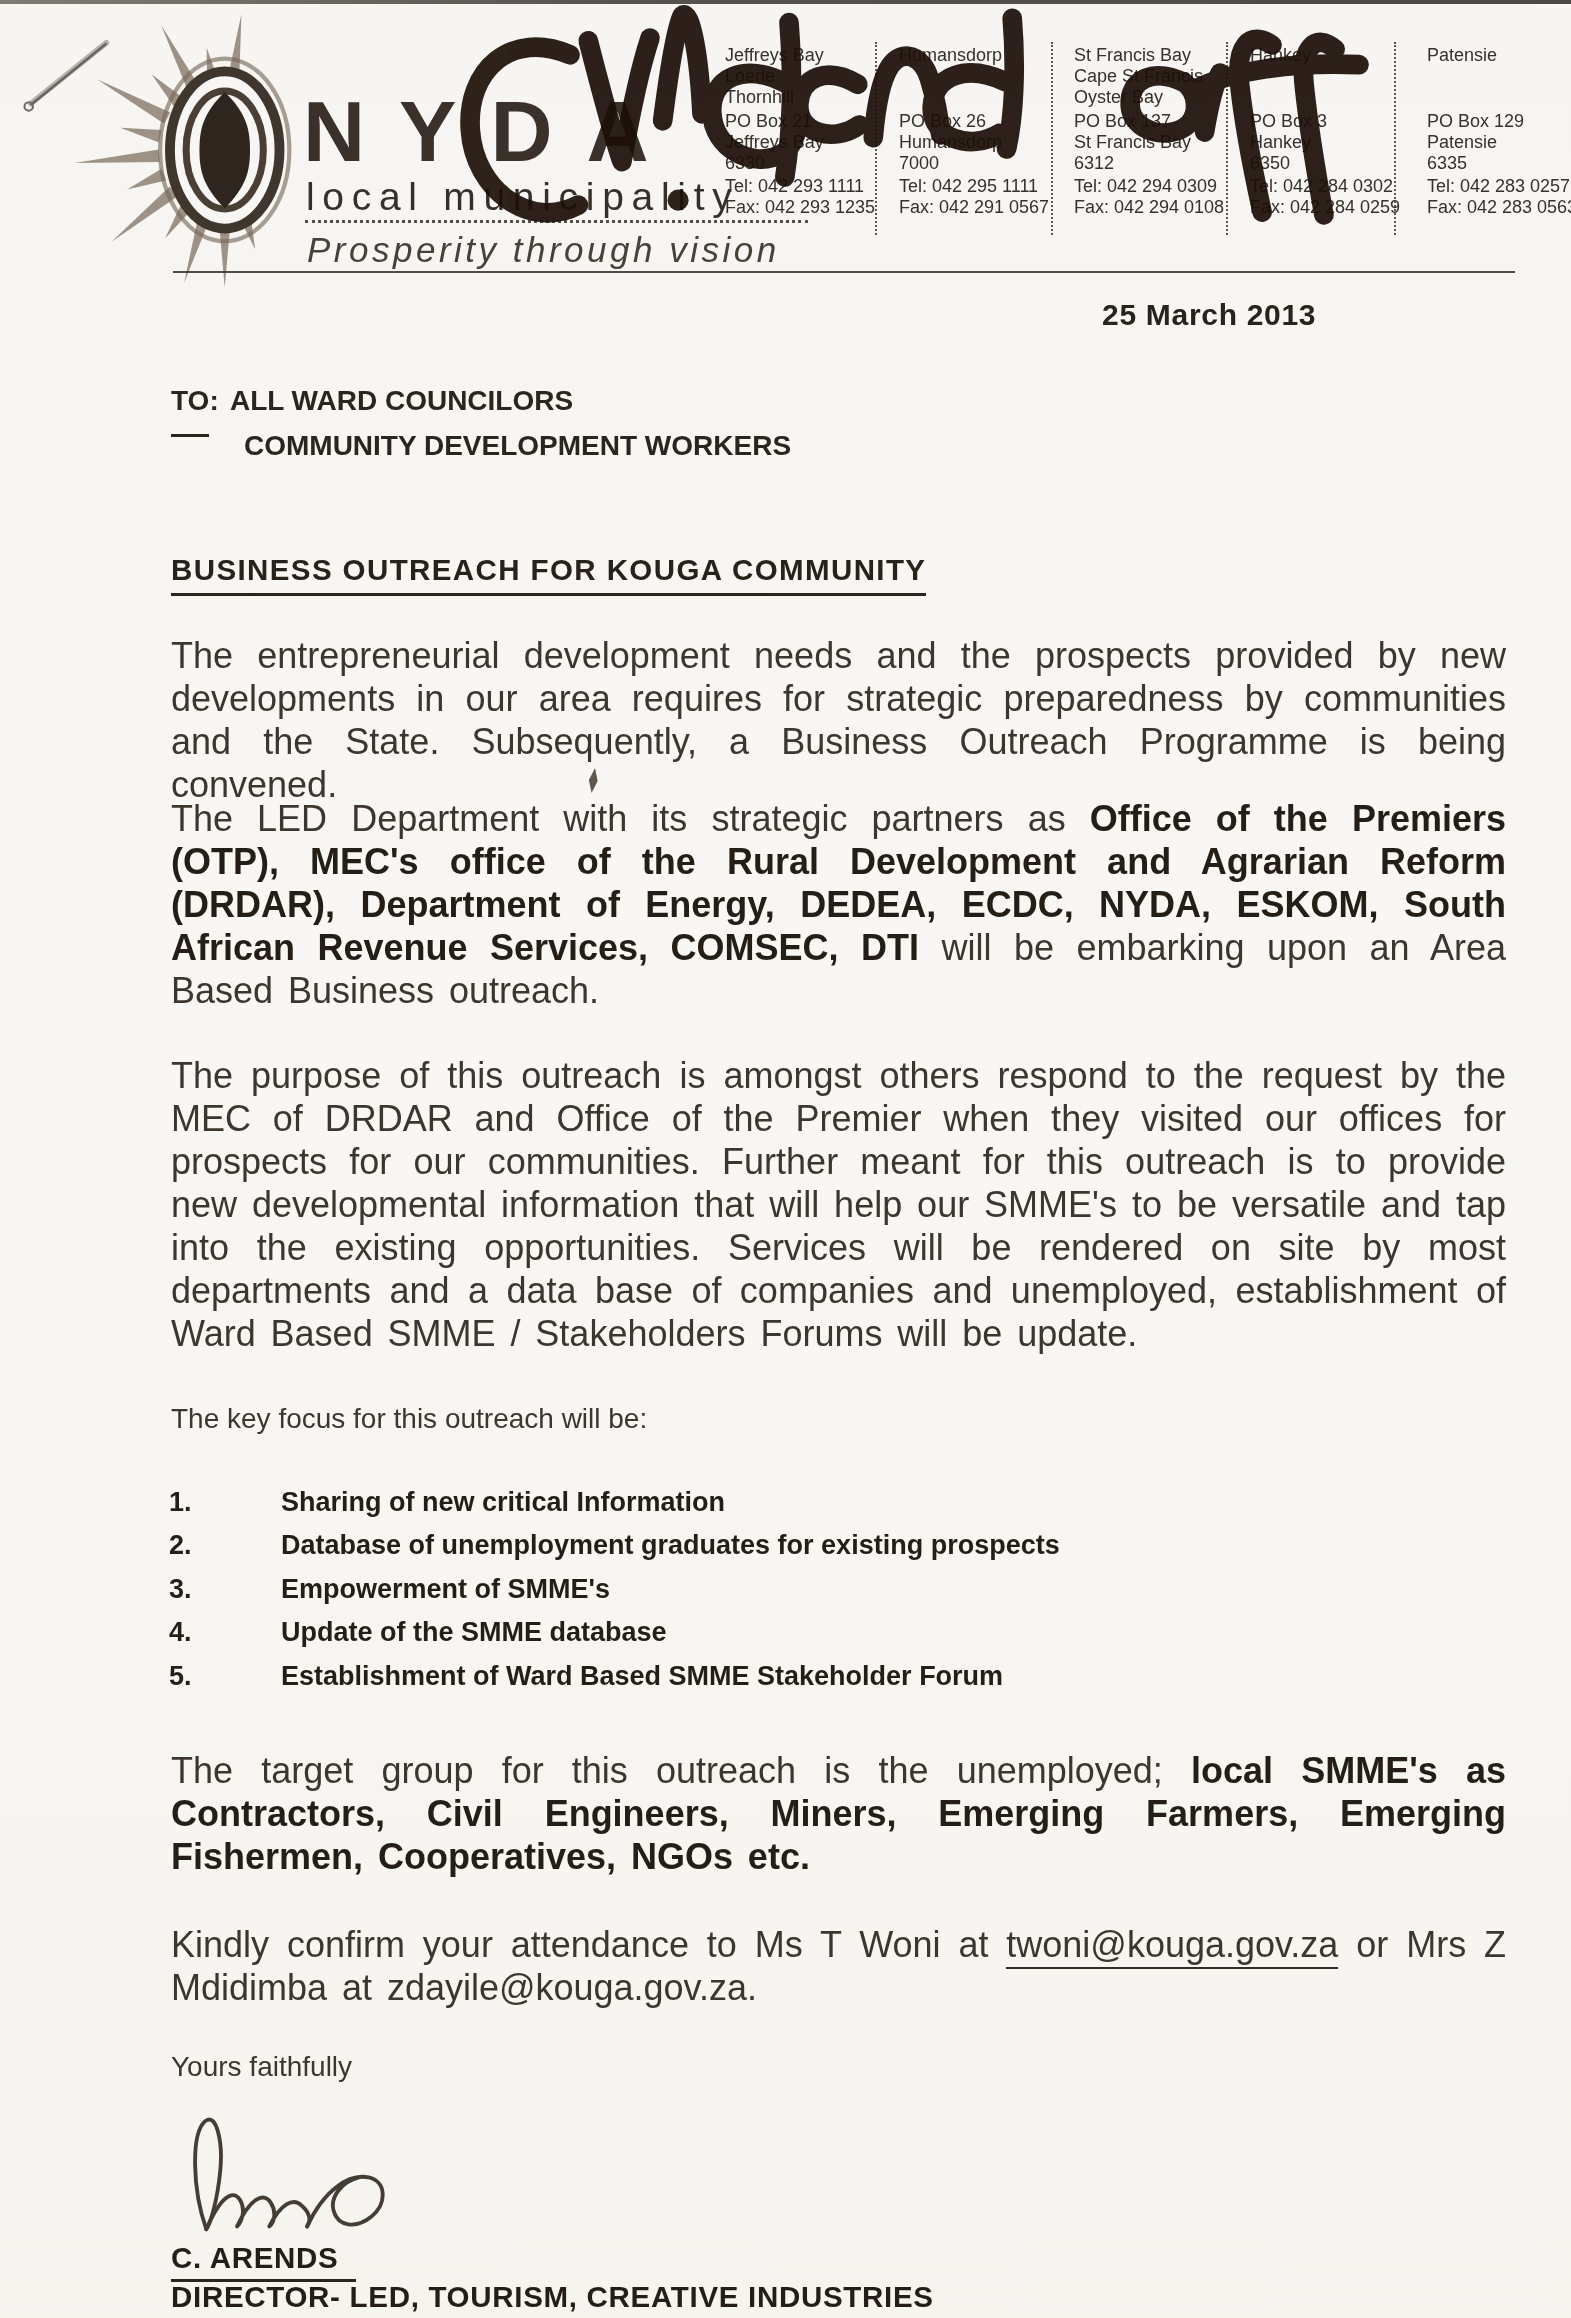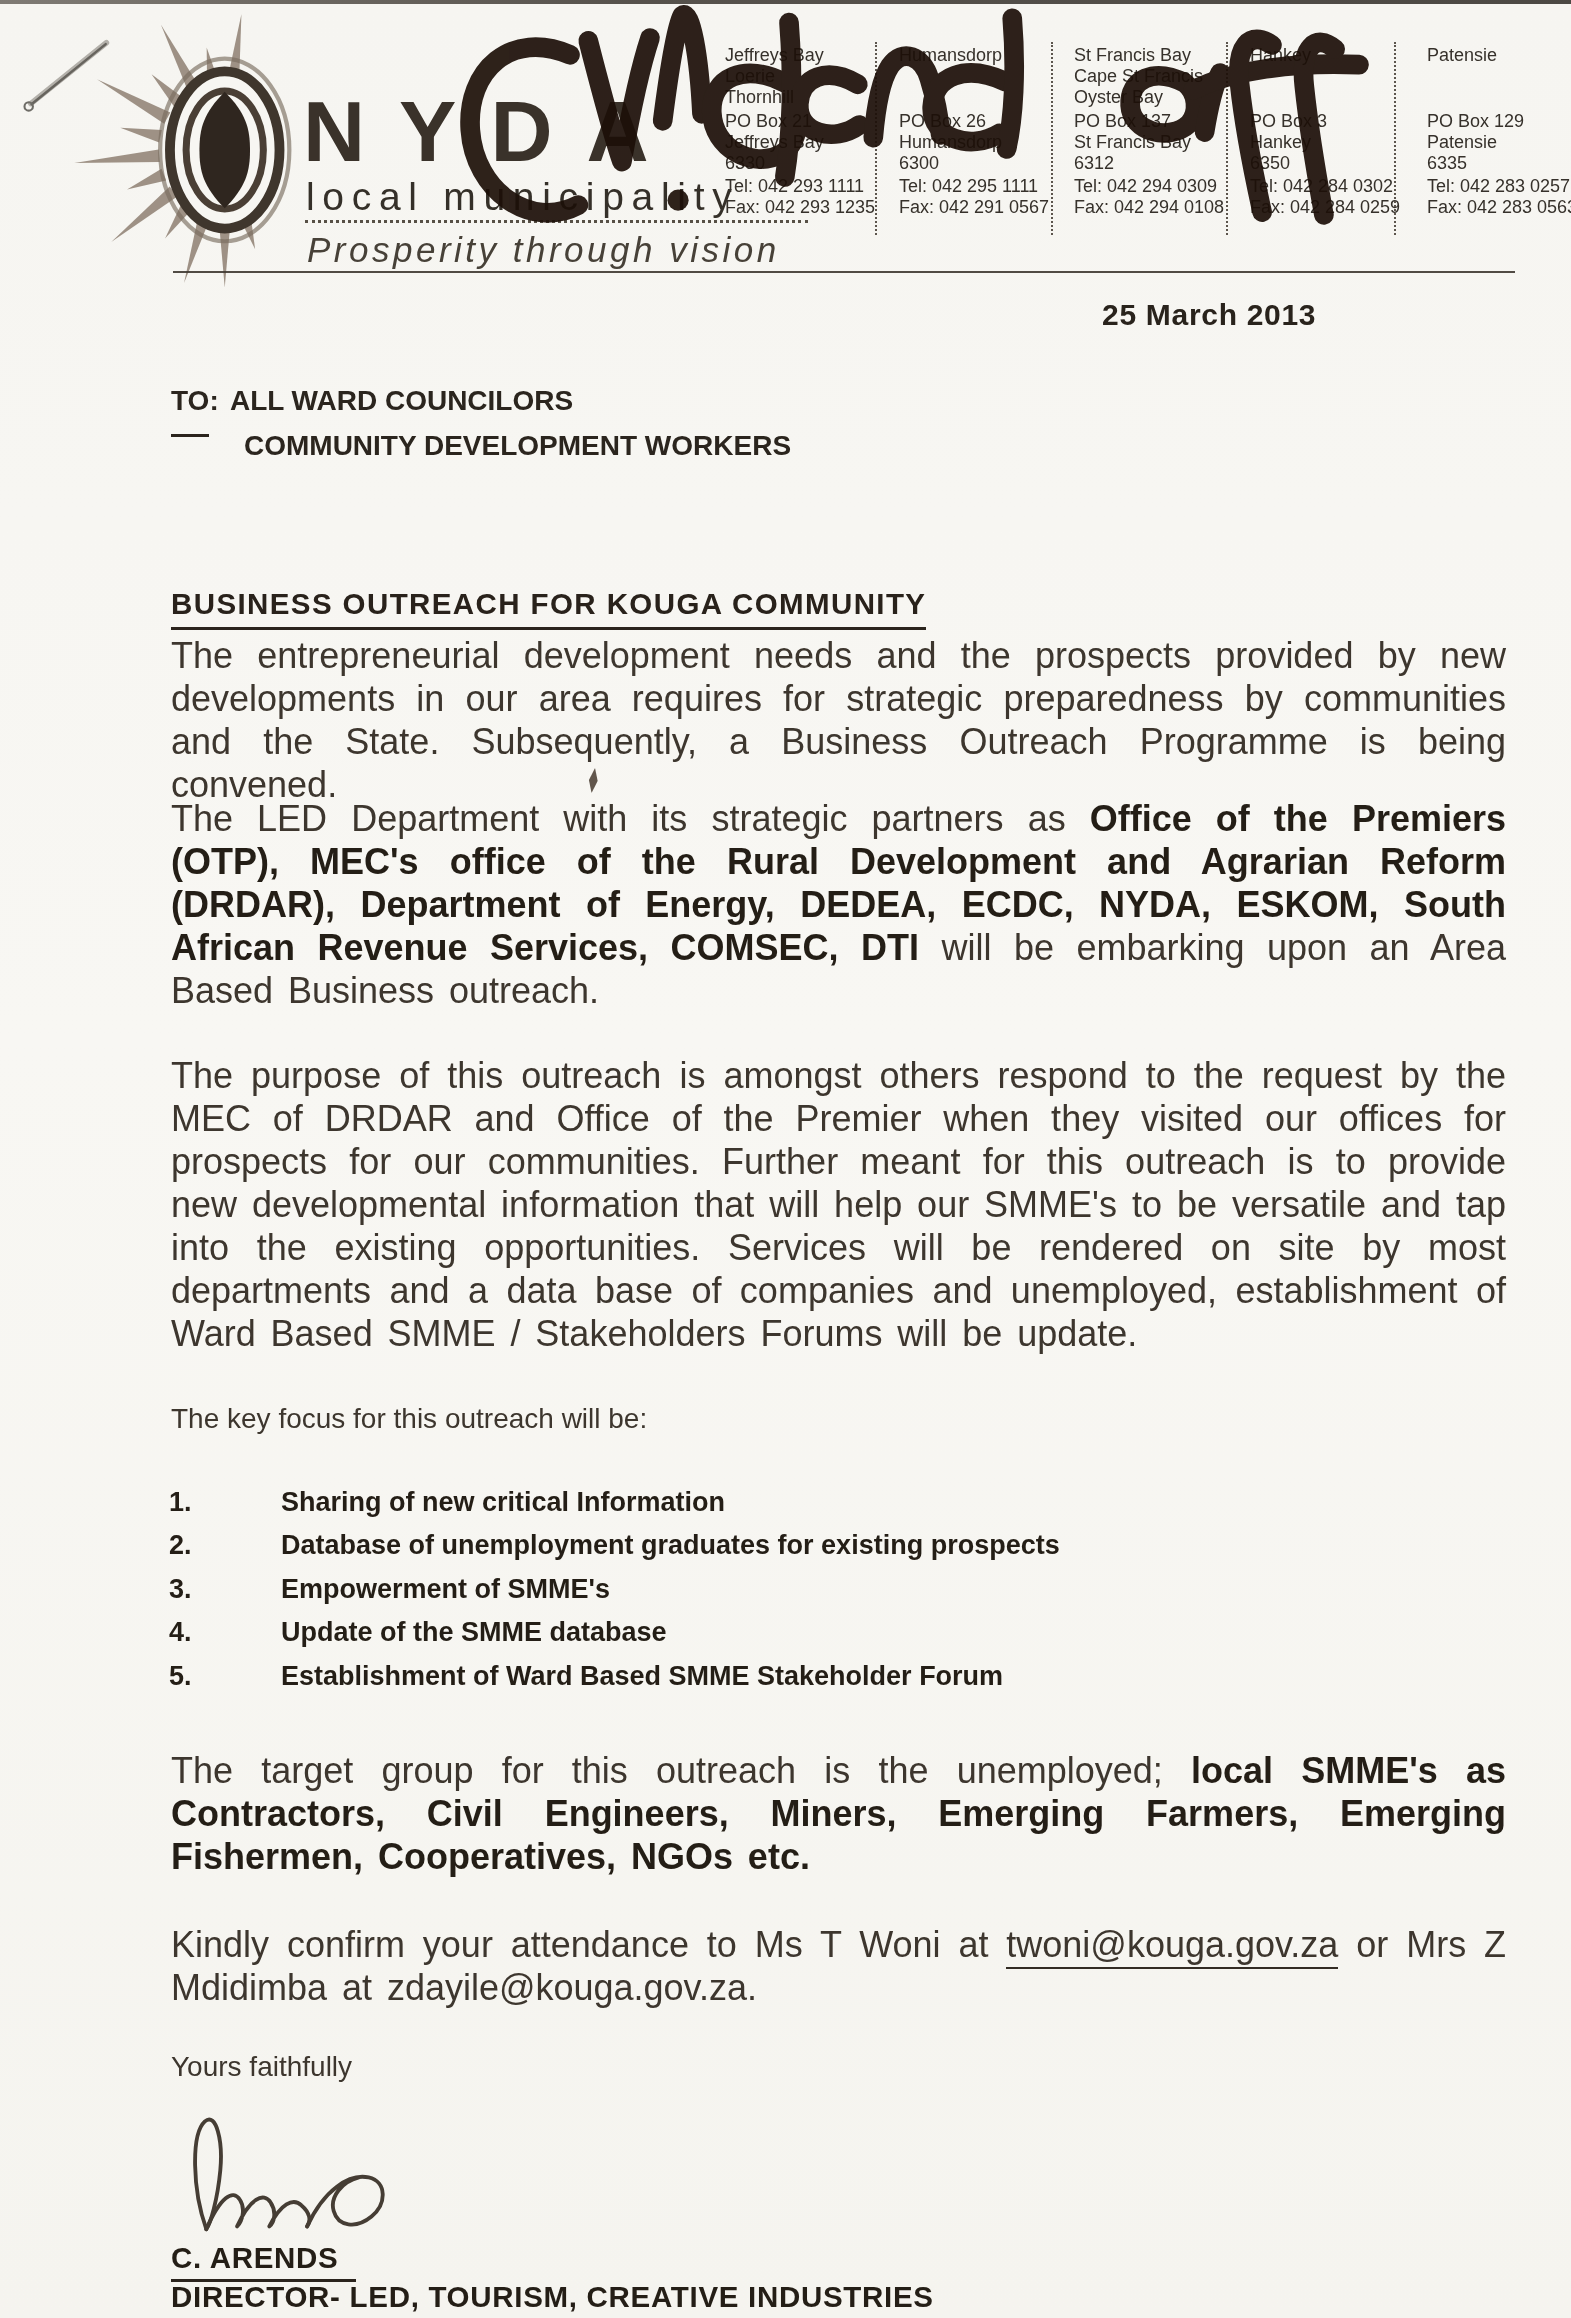--- a/index.html
+++ b/index.html
@@ -29,21 +29,21 @@
   .marker{position:absolute;left:0;top:0;pointer-events:none;}
   .header-rule{position:absolute;left:173px;top:271px;width:1342px;border-top:2.8px solid #3e3831;opacity:.9;}
   
   .date{position:absolute;left:1102px;top:298px;font-size:30px;font-weight:700;color:#29231c;letter-spacing:0.7px;}
   .to-line1{position:absolute;left:171px;top:385px;font-size:28px;font-weight:700;color:#2b251e;}
   .to-line1 .sp{margin-left:11.2px;}
   .u-to{border-bottom:3.5px solid #2b241d;padding-bottom:18px;}
   .to-line2{position:absolute;left:244px;top:430px;font-size:28px;font-weight:700;color:#2b251e;}
   .subject{position:absolute;left:171px;top:553px;}
   .subject span{display:inline-block;font-size:29.5px;font-weight:700;letter-spacing:1.4px;
-    color:#29221b;border-bottom:3.5px solid #2b241d;padding-bottom:6.3px;margin-top:34px;}
+    color:#29221b;border-bottom:3.5px solid #2b241d;padding-bottom:6.3px;}
   .para{position:absolute;left:171px;width:1335px;font-size:36px;line-height:43px;
     text-align:justify;word-spacing:4.9px;color:#3d362e;}
   .para .b{font-weight:700;color:#241e16;}
   .para .u{border-bottom:2.8px solid #332c24;padding-bottom:2.1px;}
   .p1{top:634px;} .p2{top:797px;} .p3{top:1054px;}
   .intro{position:absolute;left:171px;top:1403px;font-size:28px;color:#3d362e;}
   .glyph-mark{position:absolute;left:587px;top:768px;width:12.6px;height:25px;background:#463a2e;
     clip-path:polygon(50% 0,85% 50%,50% 100%,15% 50%);opacity:.85;transform:rotate(8deg);}
   .focus-list{position:absolute;left:169px;top:1488px;width:1334px;}
   .focus-row{display:flex;margin-bottom:15.4px;font-size:27px;font-weight:700;color:#241e16;line-height:28px;}
@@ -116,21 +116,21 @@
       <div class="fax">Fax: 042 293 1235</div>
     </div>
   </div>
       <div class="office" style="left: 899px;">
     <div class="towns">
           <div>Humansdorp</div>
         </div>
     <div class="addr">
       <div class="po">PO Box 26</div>
       <div class="town">Humansdorp</div>
-      <div class="code">6300</div>
+      <div class="code">7000</div>
     </div>
     <div class="telfax">
       <div class="tel">Tel: 042 295 1111</div>
       <div class="fax">Fax: 042 291 0567</div>
     </div>
   </div>
       <div class="office" style="left: 1074px;">
     <div class="towns">
           <div>St Francis Bay</div>
           <div>Cape St Francis</div>

